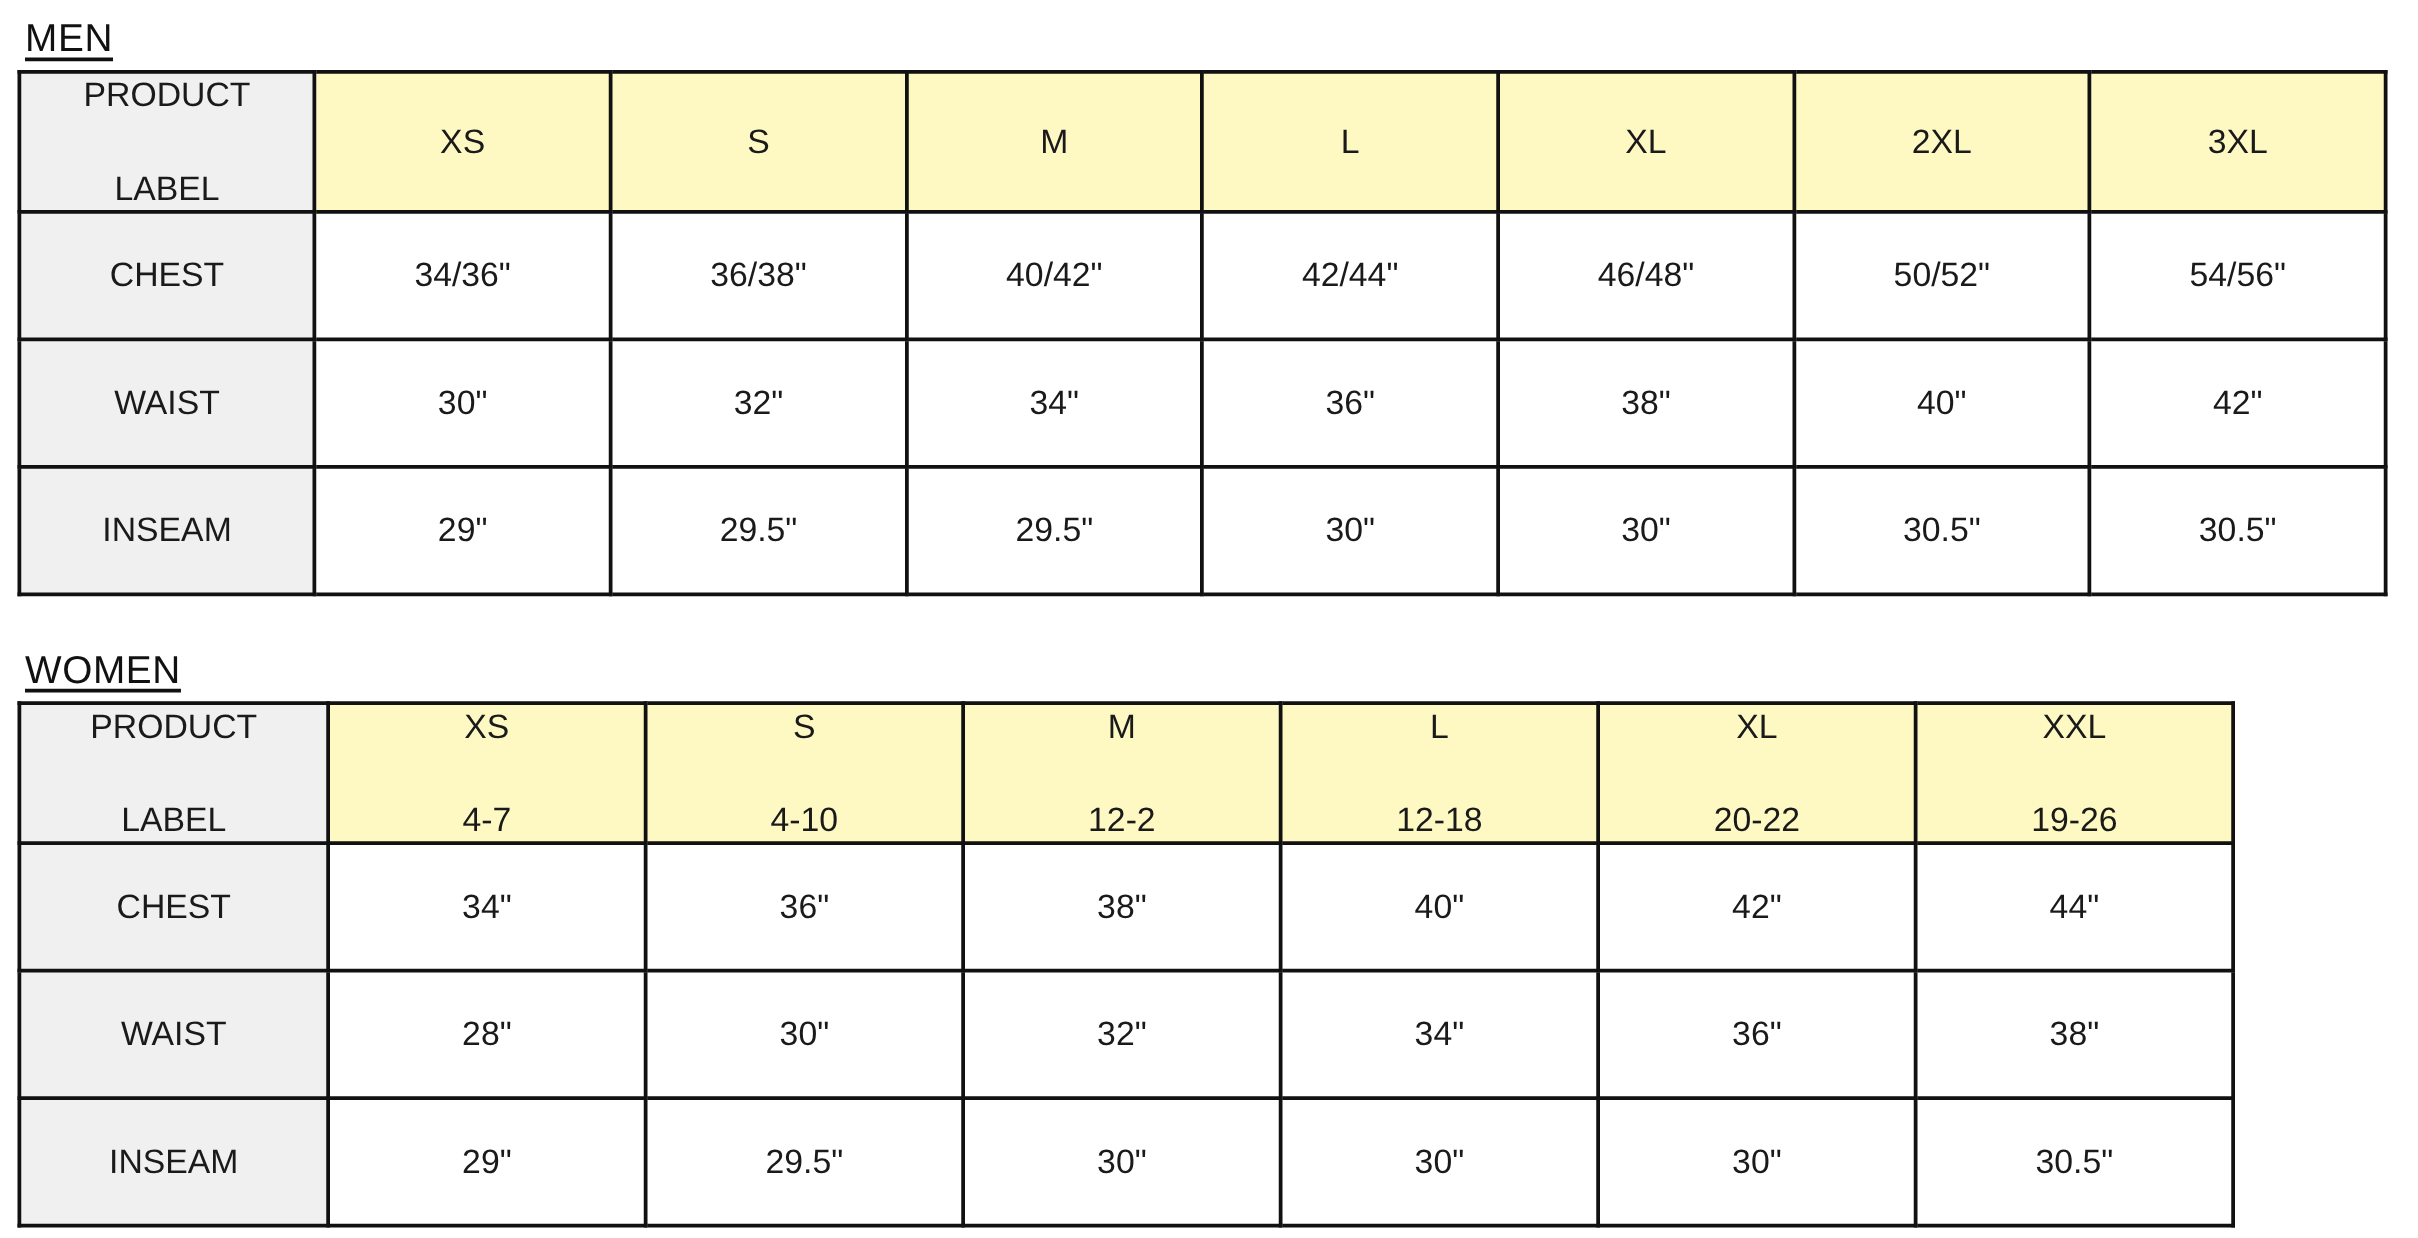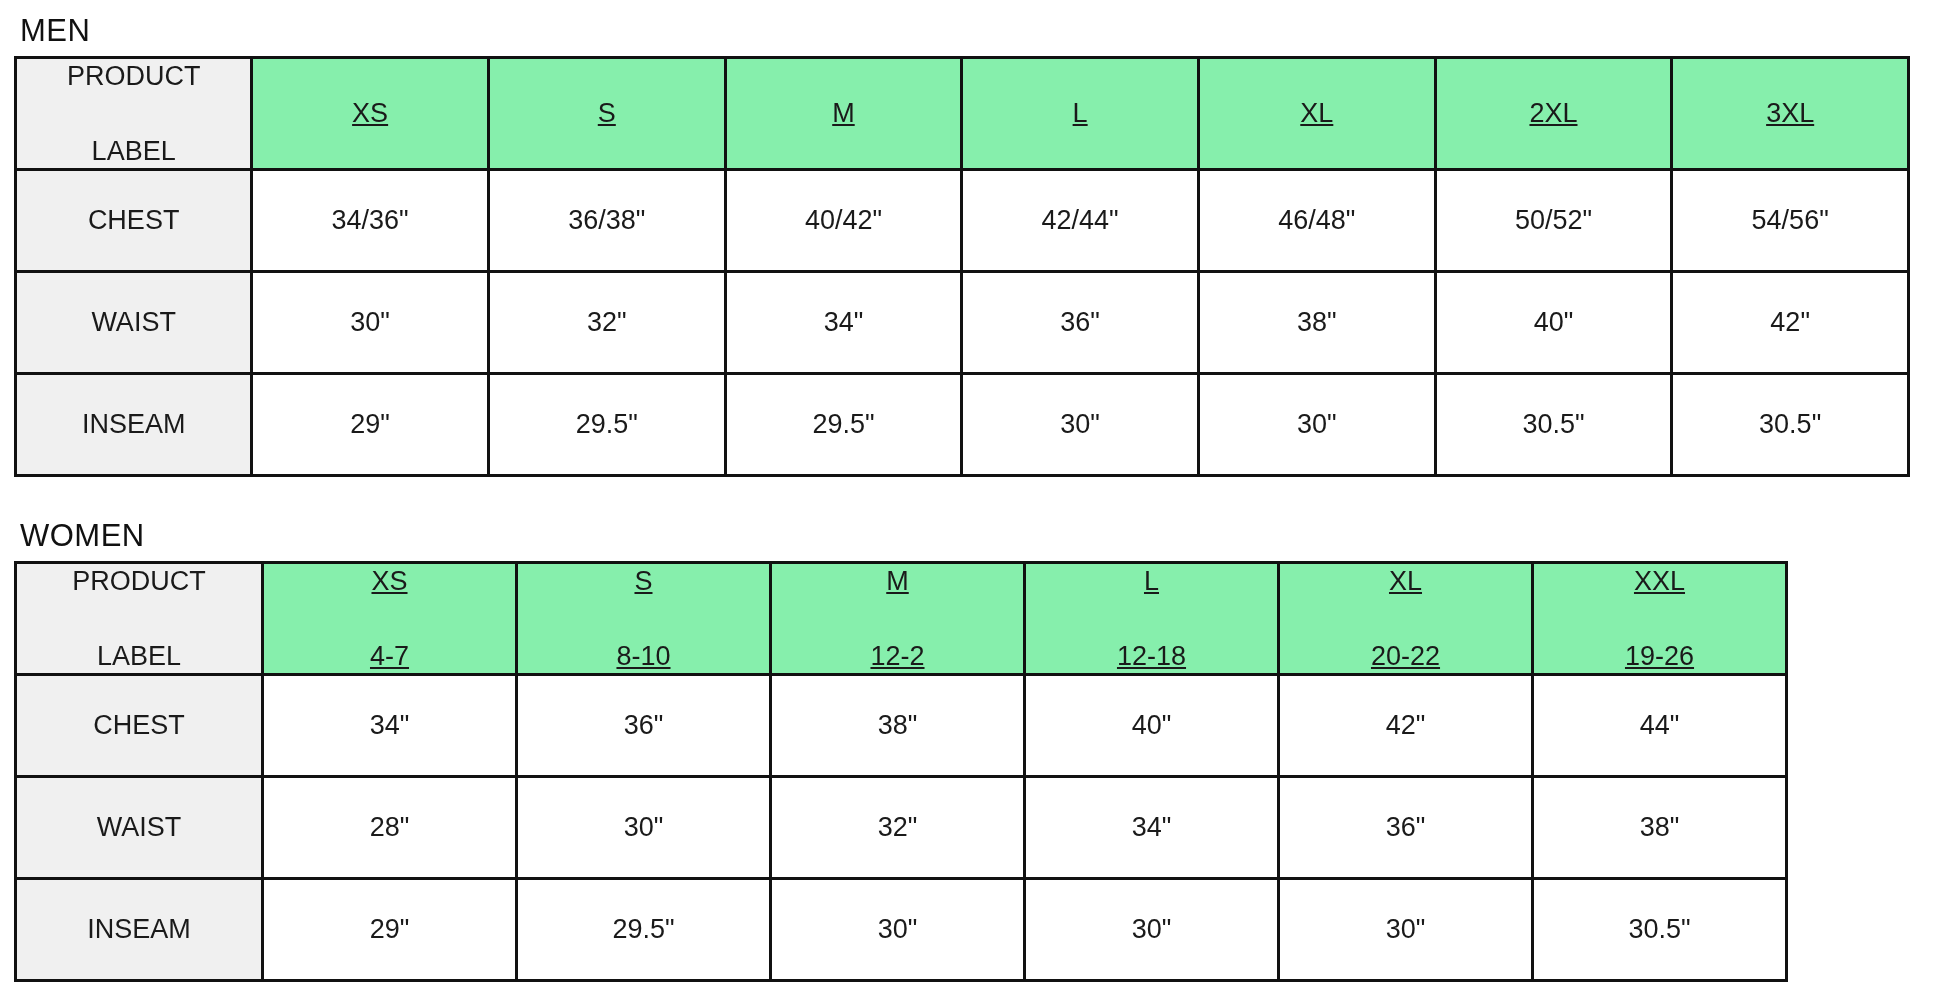--- a/index.html
+++ b/index.html
@@ -16,20 +16,21 @@
   }
   .page {
     box-sizing: border-box;
     padding: 14px 24px 0 14px;
   }
   .section-title {
     font-size: 31px;
     line-height: 1.1;
     letter-spacing: 0.5px;
     color: #111111;
+    text-decoration: underline;
     text-underline-offset: 5px;
     margin: 0 0 8px 6px;
     display: inline-block;
   }
   .section {
     margin-bottom: 10px;
   }
   .section.women {
     margin-top: 42px;
   }
@@ -59,22 +60,21 @@
     width: 243px;
   }
   table.women td.label-col {
     width: 236px;
   }
   td.label-col {
     background: #f0f0f0;
     color: #111111;
   }
   td.header-cell {
-    background: #86efac;
-    text-decoration: underline;
+    background: #fef9c3;
   }
   .head-line1 { display: block; }
   .head-line2 { display: block; margin-top: 40px; }
   .men table.size-table tr:first-child td.label-col,
   .women table.size-table tr:first-child td.label-col {
     line-height: 1.28;
   }
   .women table.size-table tr:first-child td {
     line-height: 1.28;
   }
@@ -143,21 +143,21 @@
           <td class="label-col">
             <span class="head-line1">PRODUCT</span>
             <span class="head-line2">LABEL</span>
           </td>
           <td class="header-cell">
             <span class="head-line1">XS</span>
             <span class="head-line2">4-7</span>
           </td>
           <td class="header-cell">
             <span class="head-line1">S</span>
-            <span class="head-line2">8-10</span>
+            <span class="head-line2">4-10</span>
           </td>
           <td class="header-cell">
             <span class="head-line1">M</span>
             <span class="head-line2">12-2</span>
           </td>
           <td class="header-cell">
             <span class="head-line1">L</span>
             <span class="head-line2">12-18</span>
           </td>
           <td class="header-cell">

